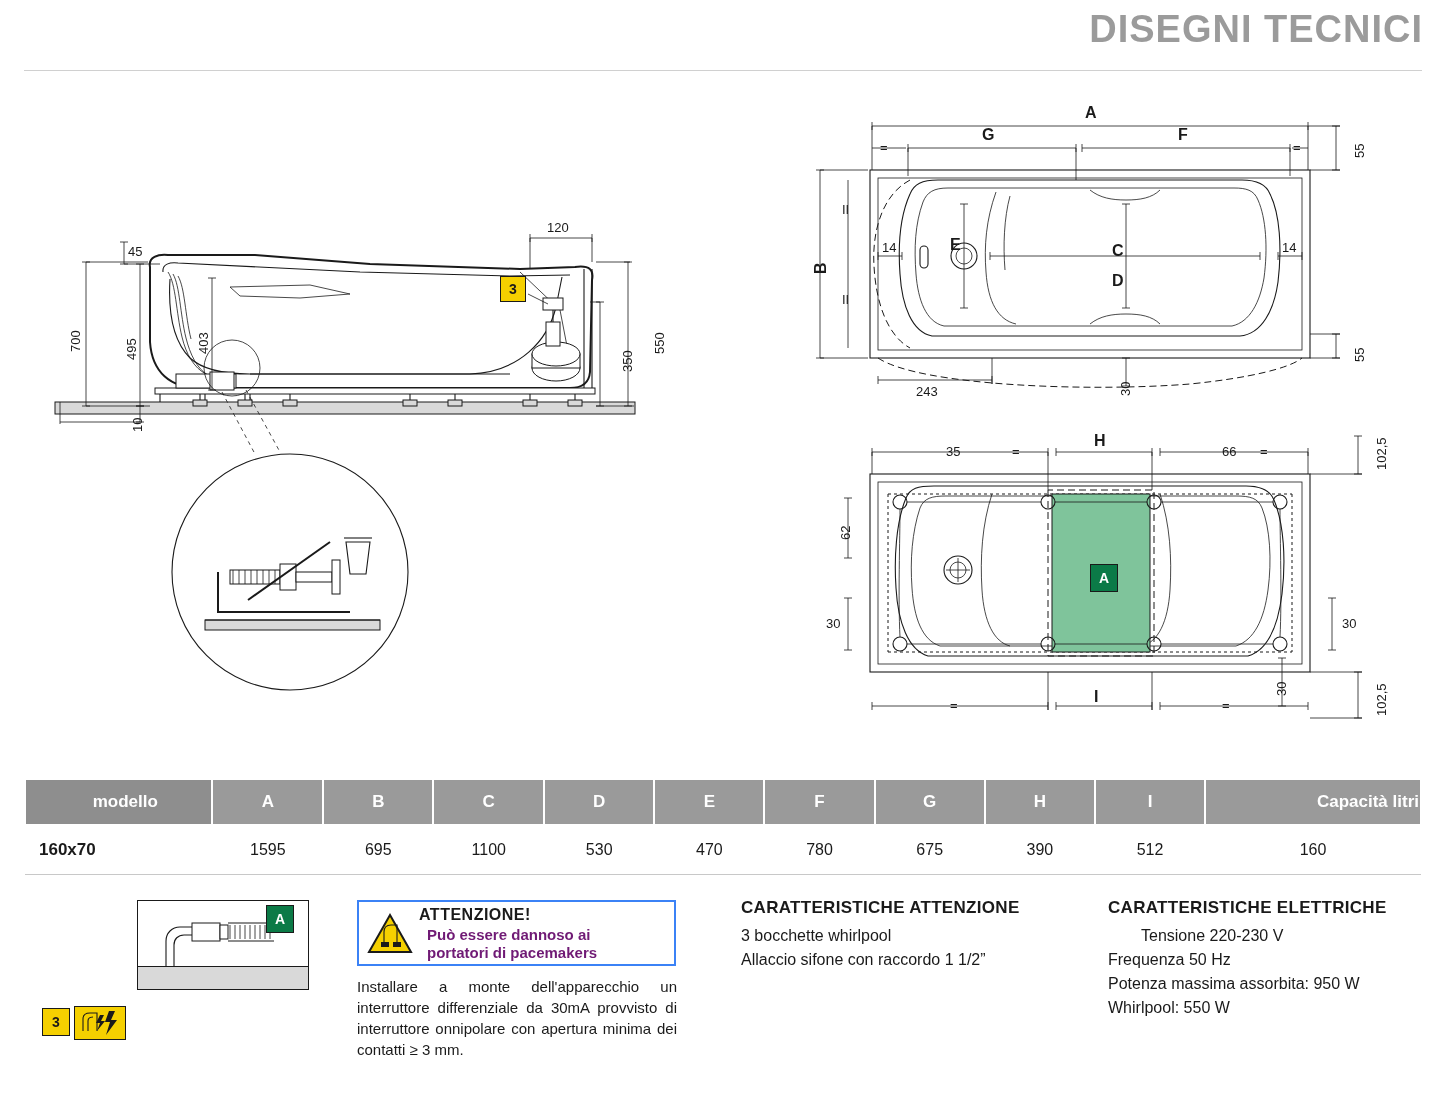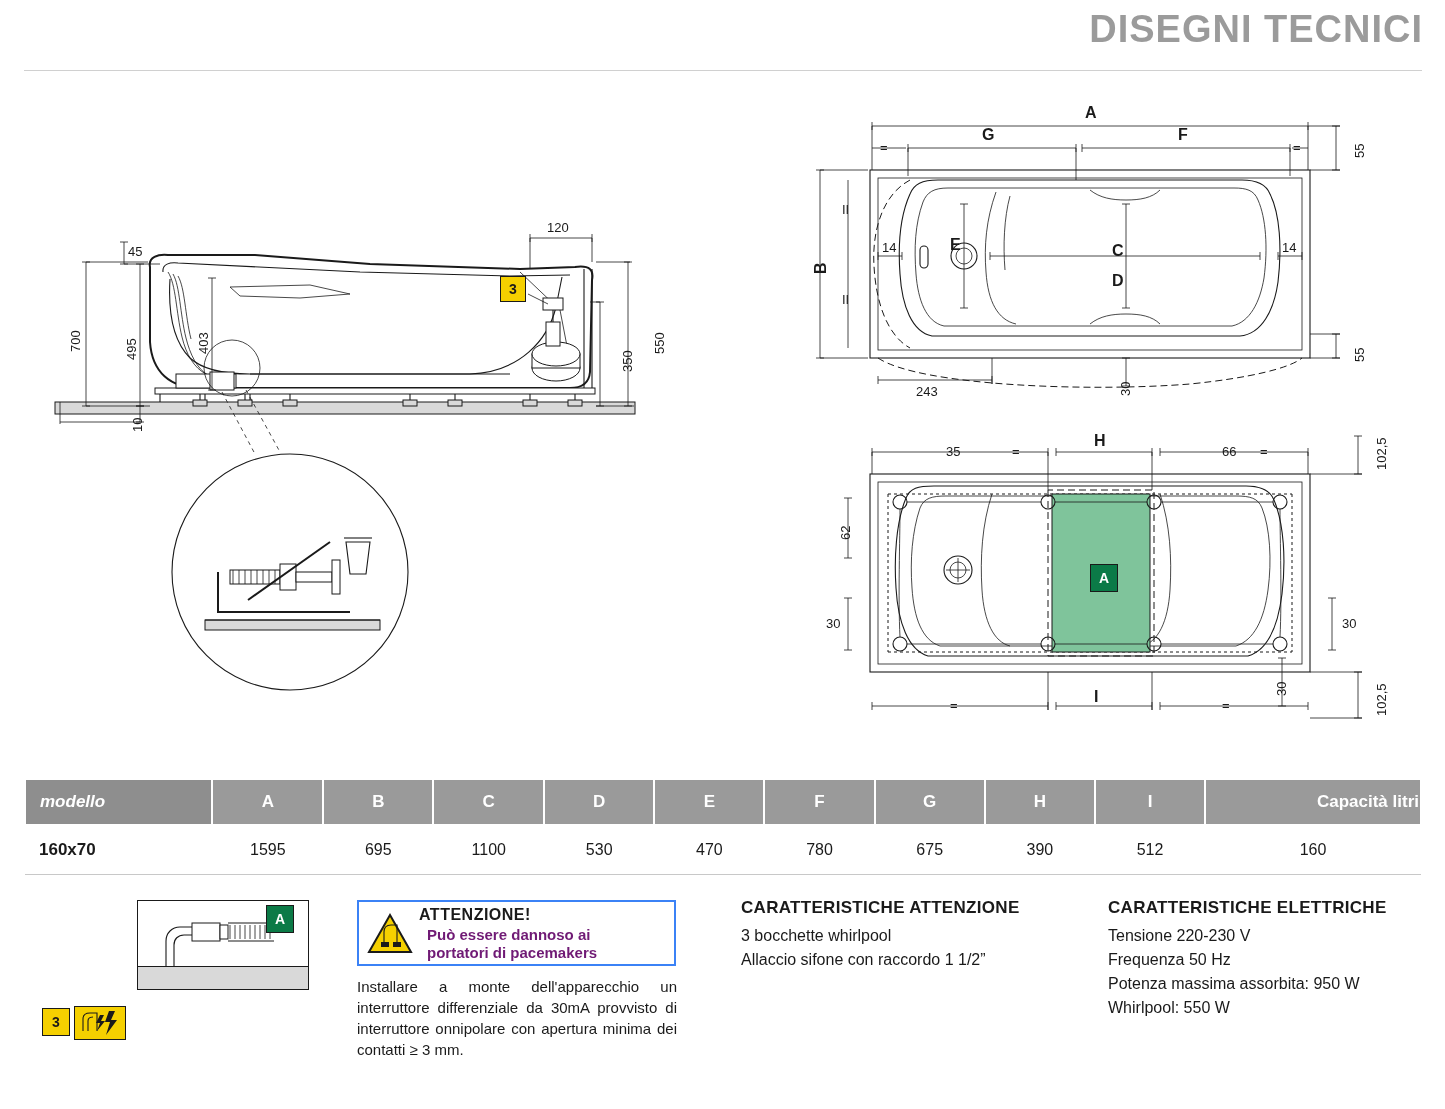--- a/index.html
+++ b/index.html
@@ -29,21 +29,21 @@
   .green{fill:#7fc49b;stroke:#1a1a1a;stroke-width:1;}
 
   
   .badge-yellow{position:absolute;background:#f5d000;border:1px solid #1a1a1a;font-weight:700;font-size:14px;display:flex;align-items:center;justify-content:center;}
   .badge-green{position:absolute;background:#0b7a47;color:#fff;border:1px solid #1a1a1a;font-weight:700;font-size:14px;display:flex;align-items:center;justify-content:center;}
 
   
   .tbl{position:absolute;left:24px;top:778px;width:1398px;border-collapse:collapse;}
   .tbl th,.tbl td{border:2px solid #ffffff;text-align:center;}
   .tbl thead th{background:#9a9a9a;color:#ffffff;font-size:17px;font-weight:700;height:42px;}
-  .tbl thead th.first{background:#8e8e8e;text-align:left;padding-left:14px;font-size:17px;font-style:italic;}
+  .tbl thead th.first{background:#8e8e8e;text-align:center;padding-left:14px;font-size:17px;}
   .tbl thead th.last{text-align:right;padding-left:14px;}
   .tbl tbody td{background:#ffffff;color:#1a1a1a;font-size:16px;height:46px;border-bottom:1px solid #c8c8c8;border-top:none;border-left:none;border-right:none;}
   .tbl tbody td.first{text-align:left;padding-left:14px;font-weight:700;font-size:17px;}
 
   
   .bottom{position:absolute;left:24px;top:880px;width:1398px;height:210px;}
   .att-box{position:absolute;left:333px;top:20px;width:315px;height:62px;border:2px solid #3b82f6;}
   .att-title{position:absolute;left:60px;top:4px;font-size:16px;font-weight:700;letter-spacing:0.5px;}
   .att-text{position:absolute;left:68px;top:24px;font-size:15px;line-height:18px;color:#701a75;font-weight:bold;}
   .warn-tri{position:absolute;left:8px;top:10px;}
@@ -393,19 +393,19 @@
       <div class="att-text">Può essere dannoso ai</div>
       <div class="att-text" style="top:42px;">portatori di pacemakers</div>
     </div>
     <div class="install-text">Installare a monte dell'apparecchio un interruttore differenziale da 30mA provvisto di interruttore onnipolare con apertura minima dei contatti ≥ 3 mm.</div>
 
     <div class="col-h" style="left:717px;">CARATTERISTICHE ATTENZIONE</div>
     <div class="col-b" style="left:717px;top:44px;">3 bocchette whirlpool</div>
     <div class="col-b" style="left:717px;top:68px;">Allaccio sifone con raccordo 1 1/2”</div>
 
     <div class="col-h" style="left:1084px;">CARATTERISTICHE ELETTRICHE</div>
-    <div class="col-b" style="left:1084px;top:44px;">Tensione 220-230 V</div>
+    <div class="col-b" style="left:1117px;top:44px;">Tensione 220-230 V</div>
     <div class="col-b" style="left:1084px;top:68px;">Frequenza 50 Hz</div>
     <div class="col-b" style="left:1084px;top:92px;">Potenza massima assorbita: 950 W</div>
     <div class="col-b" style="left:1084px;top:116px;">Whirlpool: 550 W</div>
   </div>
 
 </div>
 
 </body></html>

